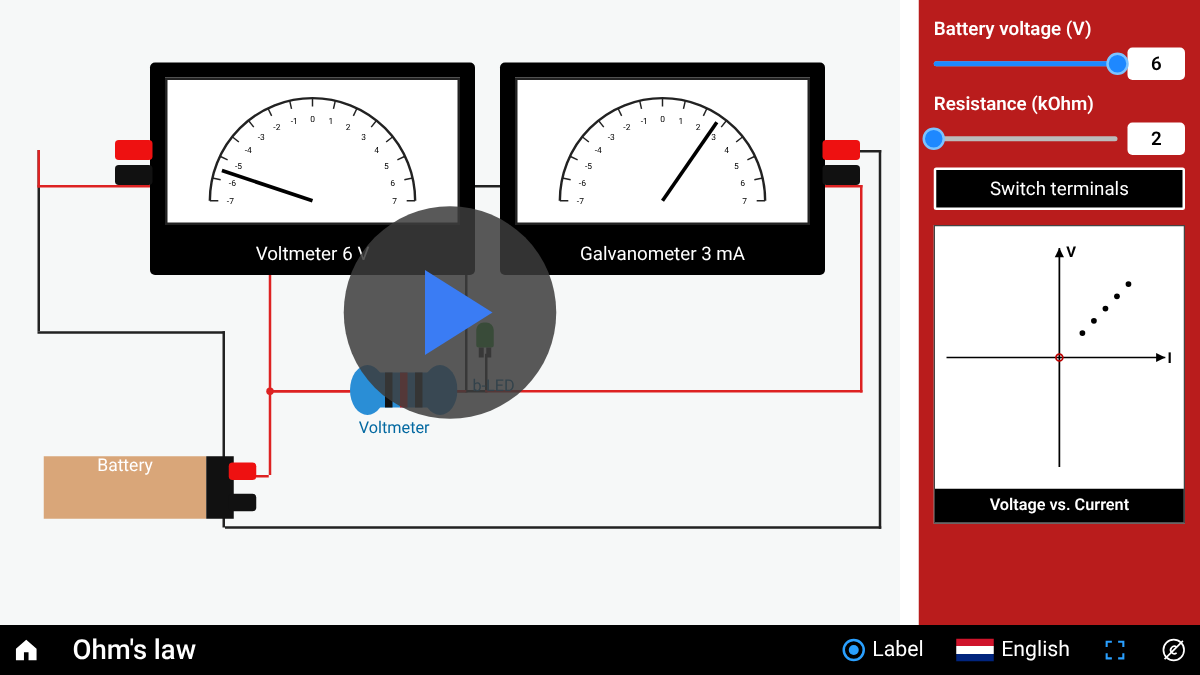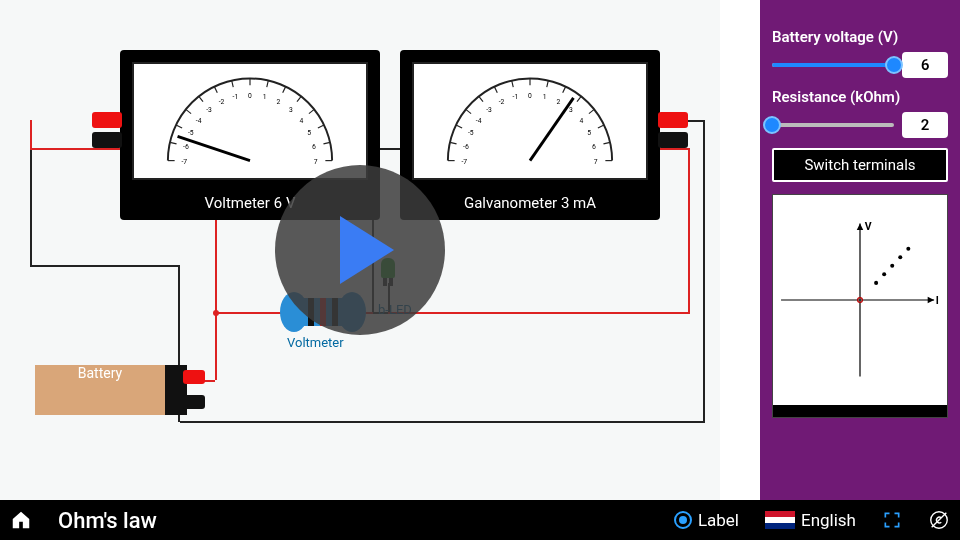--- a/index.html
+++ b/index.html
@@ -1,18 +1,18 @@
 <!DOCTYPE html>
 <html><head>
 <meta charset="utf-8">
 <style>
 * { box-sizing: border-box; margin: 0; padding: 0; }
 body { font-family: -apple-system, "Segoe UI", Roboto, sans-serif; background: #fff; width: 960px; height: 540px; overflow: hidden; position: relative; font-feature-settings: "lnum"; }
 .canvas { position: absolute; left: 0; top: 0; width: 720px; height: 500px; background: #f6f8f8; }
-.sidebar { position: absolute; right: 0; top: 0; width: 200px; height: 500px; background: #701a75; color: #fff; padding: 26px 12px; }
+.sidebar { position: absolute; right: 0; top: 0; width: 225px; height: 500px; background: #b91c1c; color: #fff; padding: 12px 12px; }
 .bottombar { position: absolute; left: 0; bottom: 0; width: 960px; height: 40px; background: #000; color: #fff; display: flex; align-items: center; padding: 0 10px; gap: 26px; }
 .control-label { font-weight: 600; font-size: 15px; margin-top: 2px; }
 .control-row { display: flex; align-items: center; gap: 8px; margin: 6px 0 10px; }
 .slider-track { flex: 1; height: 4px; background: #bbb; border-radius: 2px; position: relative; }
 .slider-fill { position: absolute; left: 0; top: 0; bottom: 0; background: #1e88ff; border-radius: 2px; }
 .slider-thumb { position: absolute; top: 50%; transform: translate(-50%,-50%); width: 18px; height: 18px; border-radius: 50%; background: #1e88ff; border: 2px solid #7cc3ff; }
 .val-box { width: 46px; height: 26px; background: #fff; color: #000; border-radius: 4px; display: flex; align-items: center; justify-content: center; font-weight: 600; font-size: 15px; }
 .switch-btn { width: 100%; height: 34px; background: #000; color: #fff; display: flex; align-items: center; justify-content: center; font-size: 15px; border-radius: 2px; cursor: pointer; border: 2px solid #fff; }
 .graph-card { margin-top: 12px; background: #fff; border: 1px solid #444; }
 .graph-area { height: 210px; position: relative; }
@@ -225,20 +225,21 @@
         <g id="graph-points">
             <circle cx="128" cy="83.75" r="2.5" fill="#000"></circle>
             <circle cx="138" cy="73.125" r="2.5" fill="#000"></circle>
             <circle cx="148" cy="62.5" r="2.5" fill="#000"></circle>
             <circle cx="158" cy="51.875" r="2.5" fill="#000"></circle>
             <circle cx="168" cy="41.25" r="2.5" fill="#000"></circle>
           </g>
       </svg>
     </div>
     <div class="graph-footer">
+      <div class="title">Voltage vs. Current</div>
     </div>
   </div>
 </div>
 
 <div class="bottombar">
   <svg class="home-icon" viewBox="0 0 24 24">
       <path d="M3 11 L12 3 L21 11 V21 H14 V14 H10 V21 H3 Z" fill="#fff"></path>
     </svg>
   <div class="title-text">Ohm's law</div>
   <div class="spacer"></div>

